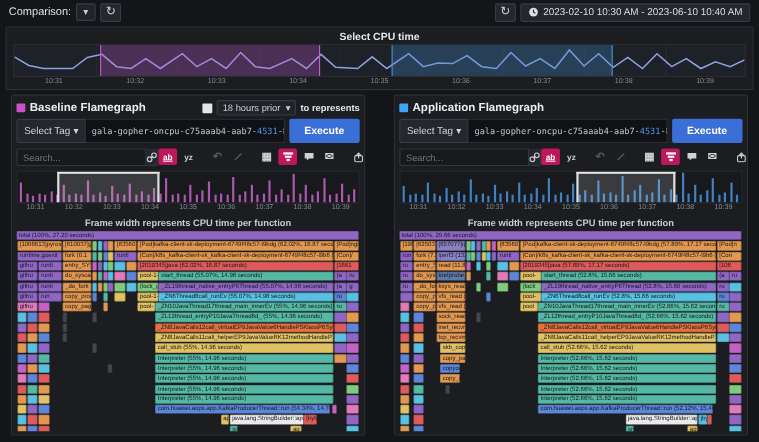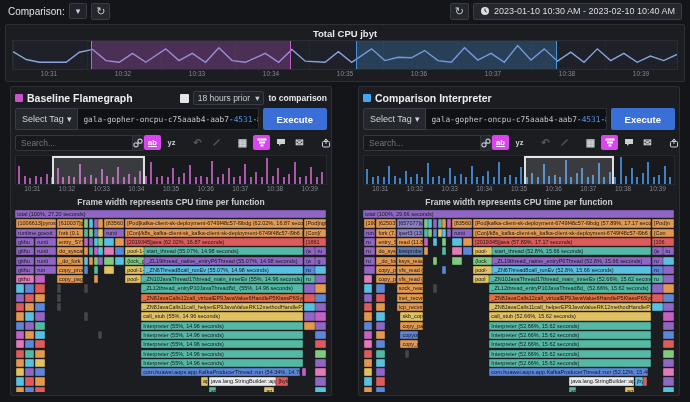--- a/index.html
+++ b/index.html
@@ -34,21 +34,21 @@
   .tag-row{display:flex;height:22px;margin-top:2px}
   .tag-btn{background:#24272d;border:1px solid #383c43;font-size:9px;color:#d2d5d9;padding:0 6px;display:flex;align-items:center;gap:3px;border-radius:2px 0 0 2px;cursor:pointer;white-space:nowrap}
   .query{flex:1;background:#0f1114;border:1px solid #2a2d33;border-left:none;display:flex;align-items:center;padding:0 5px;font-family:"DejaVu Sans Mono",monospace;font-size:7.8px;color:#c3c7cc;overflow:hidden;white-space:nowrap}
   .query .hl{color:#4f96e8}
   .exec-btn{background:#3a6fd8;color:#fff;border:none;font-size:9.5px;font-weight:bold;padding:0 14px;border-radius:2px;margin-left:4px;cursor:pointer;font-family:"Liberation Sans",sans-serif}
   .toolbar{display:flex;align-items:center;margin-top:4px;height:17px}
   .search-input{width:118px;height:16px;background:#17191d;border:1px solid #33363c;color:#aeb2b8;font-size:8.5px;padding:0 5px;border-radius:2px 0 0 2px;font-family:"Liberation Sans",sans-serif;outline:none}
   .link-btn{width:20px;height:16px;background:#24272d;border:1px solid #33363c;border-left:none;border-radius:0 2px 2px 0;display:flex;align-items:center;justify-content:center;cursor:pointer}
   .tools{margin-left:auto;display:flex;align-items:center;gap:2px}
   .tool{width:17px;height:15px;border-radius:2px;display:flex;align-items:center;justify-content:center;color:#ced1d6;font-size:7.5px;font-weight:bold;cursor:pointer;background:transparent;border:none;line-height:1}
-  .tool.active{background:#d946ef;color:#fff}
+  .tool.active{background:#be185d;color:#fff}
   .tool.disabled{opacity:.32;cursor:default}
   .tool.gap{margin-left:7px}
   .tool .u{text-decoration:underline}
   .minichart{position:relative;height:30px;margin-top:4px;background:#17191d;border:1px solid #26292f;display:flex;align-items:flex-end;justify-content:space-between;padding:0 2px;overflow:hidden}
   .mbar{width:2px;flex:none}
   .mini-sel{position:absolute;top:0;bottom:0;background:rgba(230,230,230,.17);border-top:2px solid #e8e8e8;border-left:2px solid #dedede;border-right:2px solid #dedede;z-index:2;cursor:grab}
   .caption{text-align:center;font-size:8.5px;font-weight:bold;color:#c9ccd0;height:14px;line-height:15px}
   .flame{position:relative;flex:1;overflow:hidden;margin-top:1px}
   .frame{position:absolute;height:8.3px;line-height:8.6px;font-size:5.5px;color:#16181b;padding:0 2px;border-radius:1px;overflow:hidden;white-space:nowrap;box-shadow:inset 0 0 0 .5px rgba(15,16,20,.35);cursor:pointer}
   svg.mini{display:block}
@@ -68,27 +68,27 @@
   </div>
   <div class="tb-group">
     <button class="icon-btn">
         <span>↻</span>
       </button>
     <button class="date-btn">
       <svg class="mini" width="10" height="10" viewBox="0 0 10 10">
           <circle cx="5" cy="5" r="4" fill="#dcdee2"></circle>
           <path d="M5 2.6V5l1.7 1" stroke="#24272d" stroke-width="1" fill="none"></path>
         </svg>
-      <span>2023-01-10 10:30 AM - 2023-02-10 10:40 AM</span>
+      <span>2023-02-10 10:30 AM - 2023-06-10 10:40 AM</span>
     </button>
   </div>
 </div>
 
 <div class="card tl-card">
-  <div class="tl-title">Total CPU jbyt</div>
+  <div class="tl-title">Select CPU time</div>
   <div class="plot">
     <svg viewBox="0 0 100 100" preserveAspectRatio="none">
         <polyline points="0,38 2,66 4,76 8,76 10,40 12,30 14,70 16,76 18,44 20,76 23,28 25,70 27,44 29,76 31,24 33,70 35,76 38,44 40,76 42,30 44,72 47,76 49,38 51,76 54,28 56,70 58,58 60,60 62,34 64,70 66,76 68,24 70,68 72,44 74,76 76,16 78,68 80,28 82,72 84,40 86,76 88,28 90,70 92,44 94,76 96,54 98,70 100,48"></polyline>
       </svg>
     <div class="sel sel-baseline" style="left: 11.8%; width: 30.1%;"></div>
     <div class="sel sel-comparison" style="left: 51.7%; width: 30.3%;"></div>
   </div>
   <div class="ticks">
       <span>10:31</span>
       <span>10:32</span>
@@ -107,21 +107,21 @@
   <section class="card panel">
     <div class="p-head">
       <span class="p-square" style="background:#cb52cb"></span>
       <span class="p-title">Baseline Flamegraph</span>
       <span class="spacer"></span>
       <span class="checkbox"></span>
       <div class="select prior-select">
         <span>18 hours prior</span>
         <span>▾</span>
       </div>
-      <span class="to-comp">to comparison</span>
+      <span class="to-comp">to represents</span>
     </div>
     <div class="tag-row">
       <button class="tag-btn">
           <span>Select Tag</span>
           <span>▾</span>
         </button>
       <div class="query">
           <span>gala-gopher-oncpu-c75aaab4-aab7-</span>
           <span class="hl">4531</span>
           <span>-8e9c-2fff75f9eeff{}</span>
@@ -398,21 +398,21 @@
         <div class="frame" style="left: 6.5%; width: 3%; top: 176.7px; background: rgb(222, 91, 91);"></div>
         <div class="frame" style="left: 62.2%; width: 2.3%; top: 176.7px; background: rgb(84, 184, 165);">sm</div>
         <div class="frame" style="left: 79.9%; width: 3%; top: 176.7px; background: rgb(224, 193, 99);">ag</div>
         <div class="frame" style="left: 96.3%; width: 3.4%; top: 176.7px; background: rgb(88, 192, 224);"></div>
       </div>
   </section>
 
   <section class="card panel">
     <div class="p-head">
       <span class="p-square" style="background:#3fa7f5"></span>
-      <span class="p-title">Comparison Interpreter</span>
+      <span class="p-title">Application Flamegraph</span>
       <span class="spacer"></span>
     </div>
     <div class="tag-row">
       <button class="tag-btn">
           <span>Select Tag</span>
           <span>▾</span>
         </button>
       <div class="query">
           <span>gala-gopher-oncpu-c75aaab4-aab7-</span>
           <span class="hl">4531</span>

